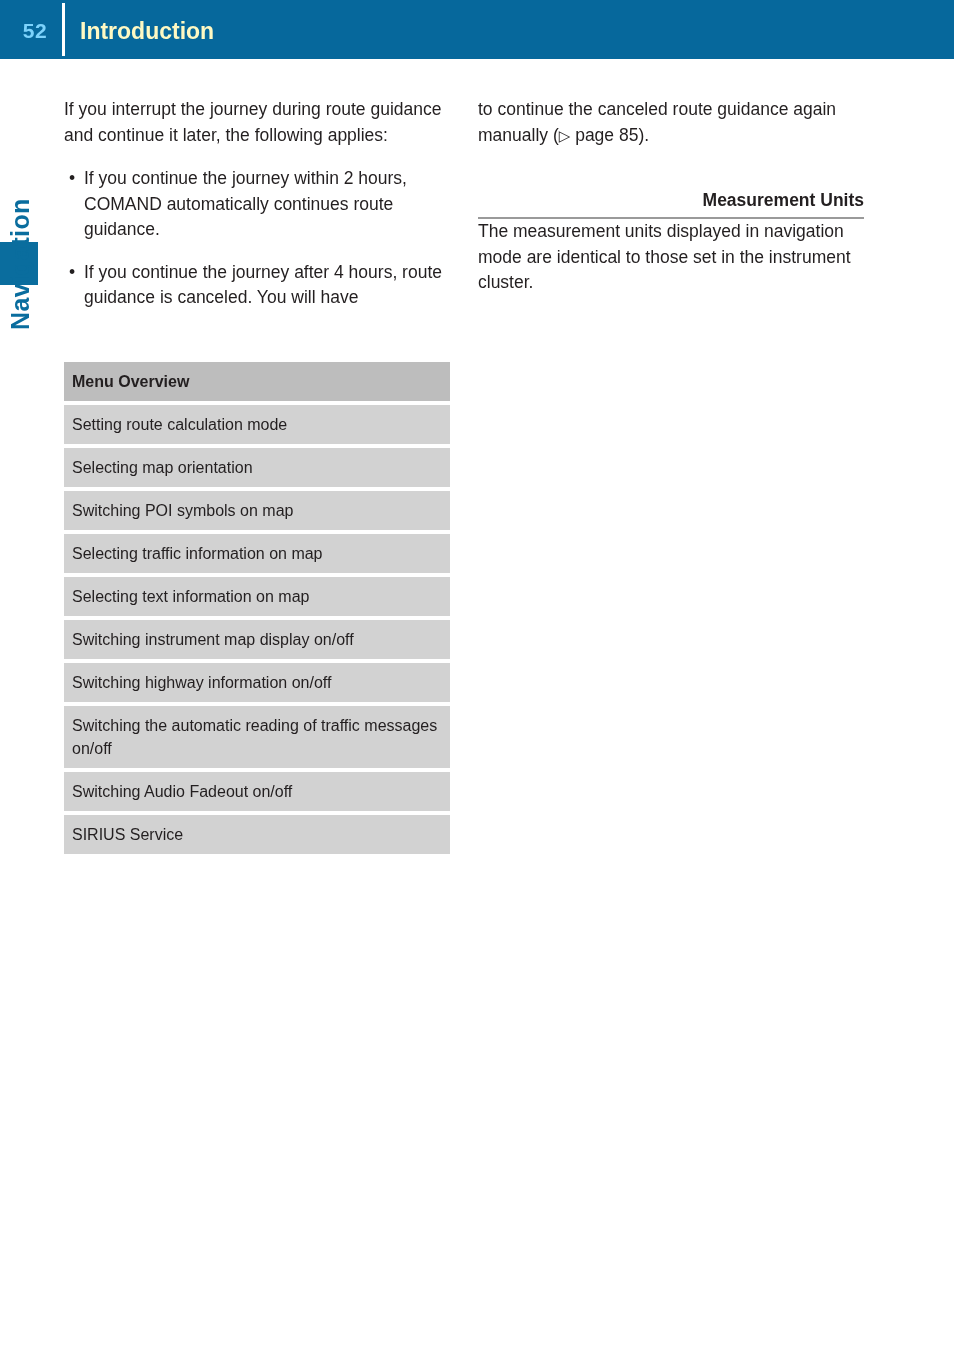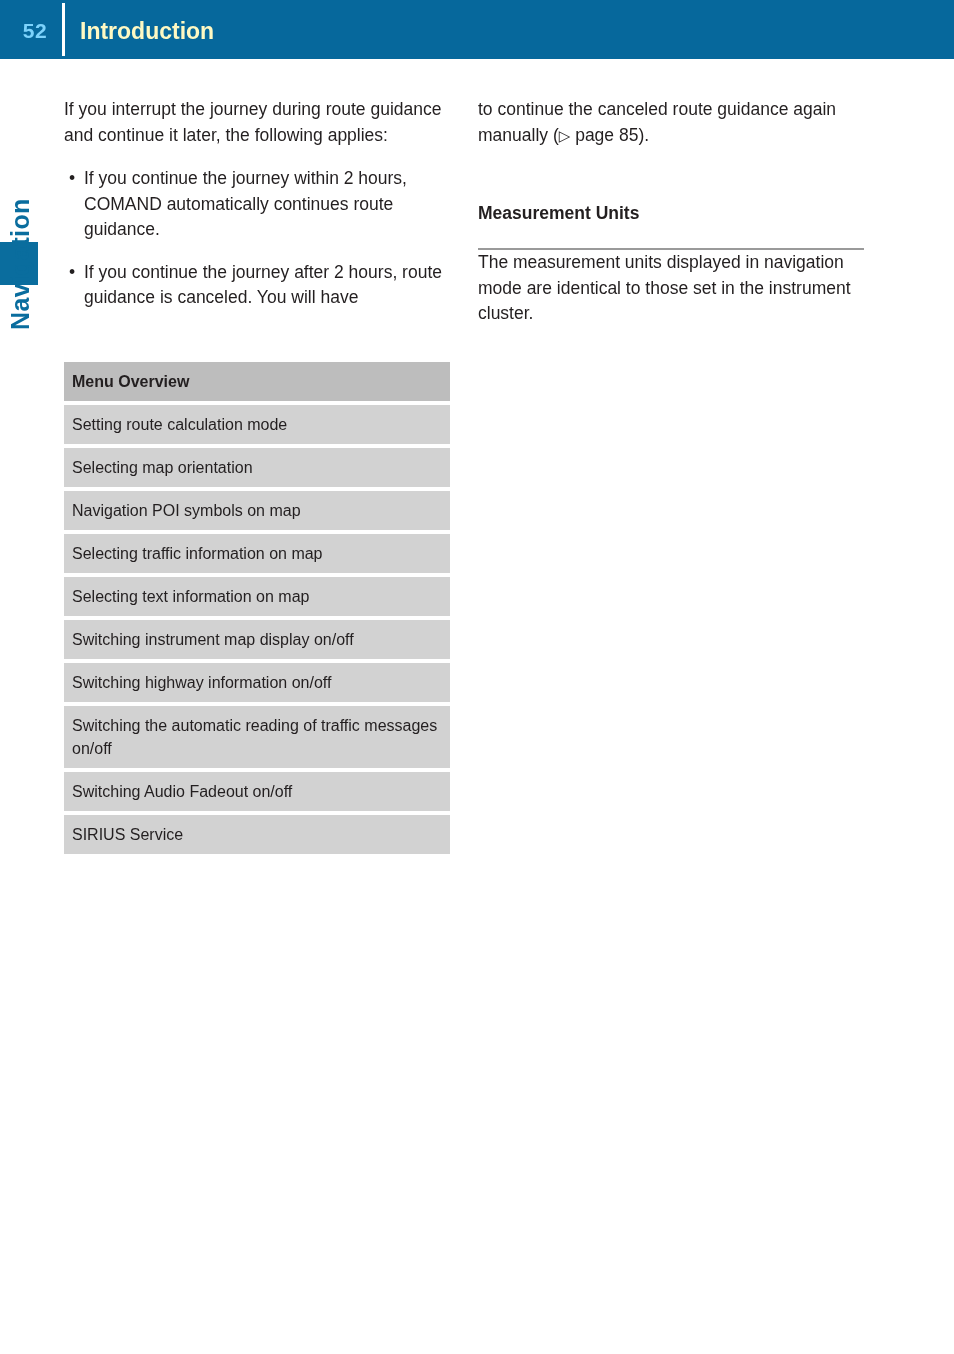--- a/index.html
+++ b/index.html
@@ -119,27 +119,28 @@
   ul.bullets li .bullet-dot {
     position: absolute;
     left: 5px;
     top: 0;
     font-size: 17.5px;
     line-height: 25.5px;
   }
 
   
   .section-heading {
-    margin: 53px 0 0 0;
+    margin: 40px 0 0 0;
     font-size: 17.5px;
     font-weight: bold;
     line-height: 24px;
     color: #231f20;
-    padding-bottom: 23px;
+    padding-bottom: 5px;
     border-bottom: 2px solid #9a9a9a;
+    text-align: right;
   }
   .section-body {
     margin-top: 13px;
   }
 
   .xref-icon {
     display: inline-block;
     font-size: 15px;
     line-height: 25.5px;
     vertical-align: baseline;
@@ -187,37 +188,37 @@
 
 <div class="col-left">
   <p class="body-text">If you interrupt the journey during route guidance and continue it later, the following applies:</p>
   <ul class="bullets">
     <li>
       <span class="bullet-dot">•</span>
       <span>If you continue the journey within 2 hours, COMAND automatically continues route guidance.</span>
     </li>
     <li>
       <span class="bullet-dot">•</span>
-      <span>If you continue the journey after 2 hours, route guidance is canceled. You will have</span>
+      <span>If you continue the journey after 4 hours, route guidance is canceled. You will have</span>
     </li>
   </ul>
 </div>
 
 <div class="col-right">
   <p class="body-text"><span>to continue the canceled route guidance again manually (</span><span class="xref-icon">▷</span><span> page 85).</span></p>
 
   <h2 class="section-heading">Measurement Units</h2>
   <p class="body-text section-body">The measurement units displayed in navigation mode are identical to those set in the instrument cluster.</p>
 </div>
 
 <div class="menu-table">
   <div class="menu-row header">Menu Overview</div>
   <div class="menu-row">Setting route calculation mode</div>
   <div class="menu-row">Selecting map orientation</div>
-  <div class="menu-row">Navigation POI symbols on map</div>
+  <div class="menu-row">Switching POI symbols on map</div>
   <div class="menu-row">Selecting traffic information on map</div>
   <div class="menu-row">Selecting text information on map</div>
   <div class="menu-row">Switching instrument map display on/off</div>
   <div class="menu-row">Switching highway information on/off</div>
   <div class="menu-row">Switching the automatic reading of traffic messages on/off</div>
   <div class="menu-row">Switching Audio Fadeout on/off</div>
   <div class="menu-row">SIRIUS Service</div>
 </div>
 
 </body></html>

